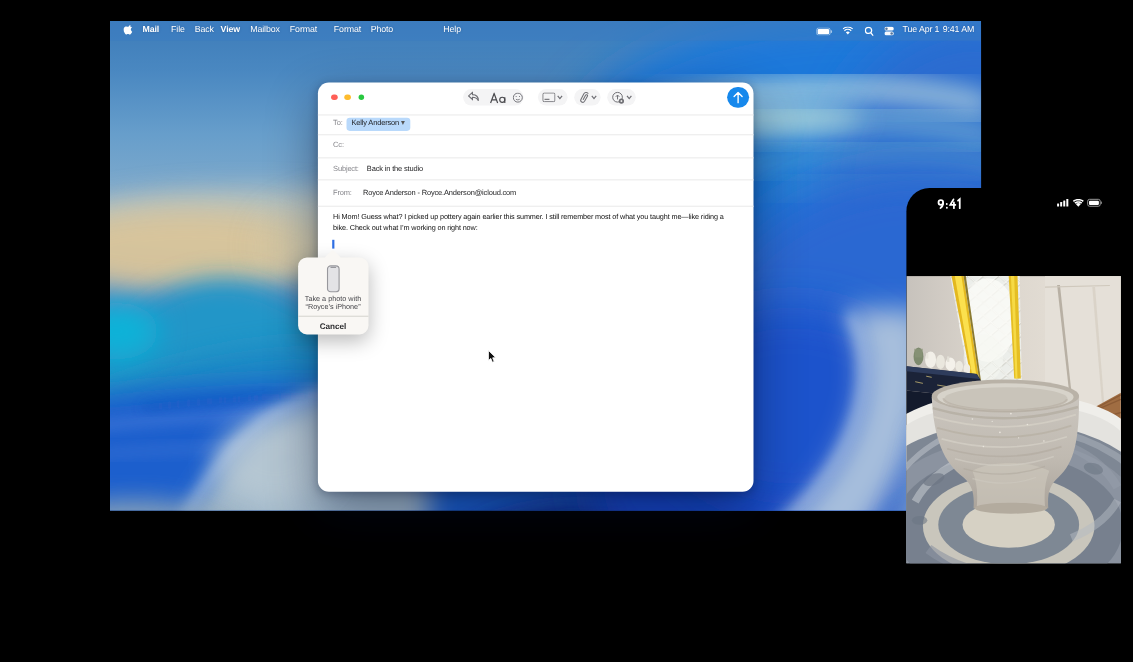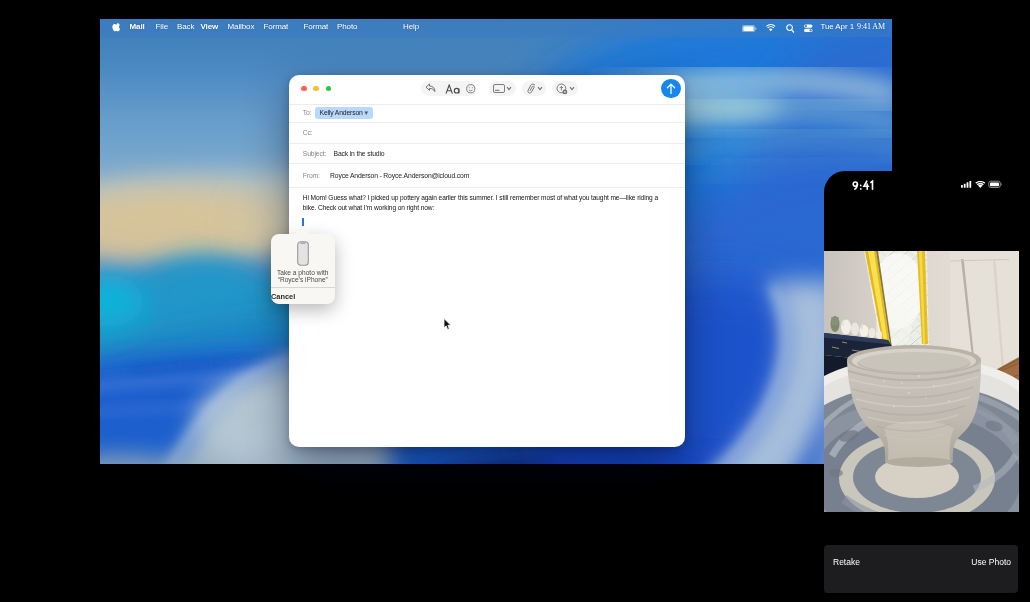--- a/index.html
+++ b/index.html
@@ -131,21 +131,21 @@
           <circle cx="3.8" cy="3.8" r="3" fill="none" stroke="#fff" stroke-width="1.2"></circle>
           <line x1="6" y1="6.2" x2="8.3" y2="8.8" stroke="#fff" stroke-width="1.3" stroke-linecap="round"></line>
         </svg>
       <svg style="position:absolute;left:704px;top:5px" width="8.5" height="8.5" viewBox="0 0 9 9">
           <rect x="0" y="0.4" width="9" height="3.6" rx="1.8" fill="#fff"></rect>
           <circle cx="2" cy="2.2" r="1.2" fill="#57779c"></circle>
           <rect x="0" y="5" width="9" height="3.6" rx="1.8" fill="#fff" opacity="0.95"></rect>
           <circle cx="7" cy="6.8" r="1.2" fill="#57779c"></circle>
         </svg>
       <span class="it" style="left:720.5px;">Tue Apr 1</span>
-      <span class="it" style="left:757px;font-family:Liberation Serif, serif;">9:41 AM</span>
+      <span class="it" style="left:757px;">9:41 AM</span>
     </div>
     <div id="dock">
       <div class="di" style="left:7.1px">
           <svg width="19" height="19">
             <defs>
               <linearGradient id="fnd" x1="0" y1="0" x2="1" y2="0">
                 <stop offset="0" stop-color="#4fc8f8"></stop>
                 <stop offset="0.52" stop-color="#37b2f3"></stop>
                 <stop offset="0.52" stop-color="#1a74e8"></stop>
                 <stop offset="1" stop-color="#1567d8"></stop>
@@ -521,21 +521,21 @@
   </div>
 
   <div id="popup">
     <div class="arrow"></div>
     <svg style="position:absolute;left:25.5px;top:6.5px" width="12" height="25" viewBox="0 0 12 25">
         <rect x="0.7" y="0.7" width="10.6" height="23.6" rx="3" fill="#e3e3e6" stroke="#98989d" stroke-width="1.1"></rect>
         <rect x="3.4" y="1.6" width="5.2" height="1.1" rx="0.55" fill="#98989d"></rect>
       </svg>
     <div style="position:absolute;left:0;top:34.5px;width:100%;text-align:center;font-size:6.6px;line-height:7.2px;color:#48484c;">Take a photo with<br>“Royce’s iPhone”</div>
     <div style="position:absolute;left:0;top:53px;width:100%;height:0.5px;background:#d8d6d2;"></div>
-    <div style="position:absolute;left:0;top:57.5px;width:100%;text-align:left;font-size:7.4px;font-weight:600;color:#2c2c2e;">Cancel</div>
+    <div style="position:absolute;left:0;top:57.5px;width:100%;text-align:center;font-size:7.4px;font-weight:600;color:#2c2c2e;">Cancel</div>
   </div>
   <svg style="position:absolute;left:443px;top:318px" width="9" height="13" viewBox="0 0 9 13">
       <path d="M1 0.5 L1 9.8 L3.2 7.9 L4.6 11.4 L6.3 10.7 L4.9 7.3 L7.8 7.2 Z" fill="#111" stroke="#fff" stroke-width="0.8"></path>
     </svg>
 
   <div id="phone">
     <svg style="position:absolute;left:26px;top:8px" width="152" height="12" viewBox="0 0 152 12">
       <g stroke="#fff" stroke-width="1.6" fill="none" stroke-linecap="round">
         <circle cx="5.3" cy="5.1" r="2.1"></circle>
         <path d="M7.4 5.1 C7.4 7.4 6.7 9 4.9 10.2"></path>
@@ -647,18 +647,14 @@
       <circle cx="60" cy="130" r="0.7" fill="#eae6de"></circle>
         <circle cx="85" cy="142" r="0.8" fill="#eae6de"></circle>
         <circle cx="110" cy="135" r="0.7" fill="#eae6de"></circle>
         <circle cx="70" cy="155" r="0.7" fill="#eae6de"></circle>
         <circle cx="125" cy="150" r="0.7" fill="#eae6de"></circle>
         <circle cx="95" cy="125" r="0.8" fill="#eae6de"></circle>
         <circle cx="78" cy="132" r="0.6" fill="#eae6de"></circle>
         <circle cx="102" cy="147" r="0.6" fill="#eae6de"></circle>
       <ellipse cx="95" cy="211" rx="33" ry="5" fill="#b3ab9e"></ellipse>
     </svg>
-    <div id="pbar">
-      <span style="position:absolute;left:9px;top:12px;">Retake</span>
-      <span style="position:absolute;right:7px;top:12px;">Use Photo</span>
-    </div>
   </div>
 </div>
 
 </body></html>

